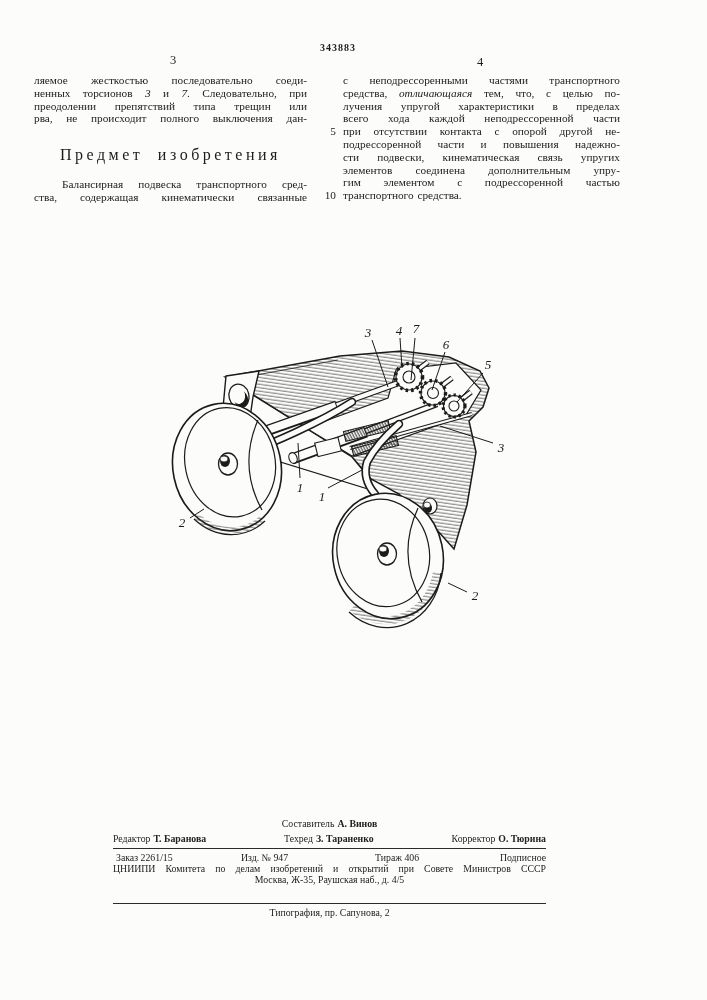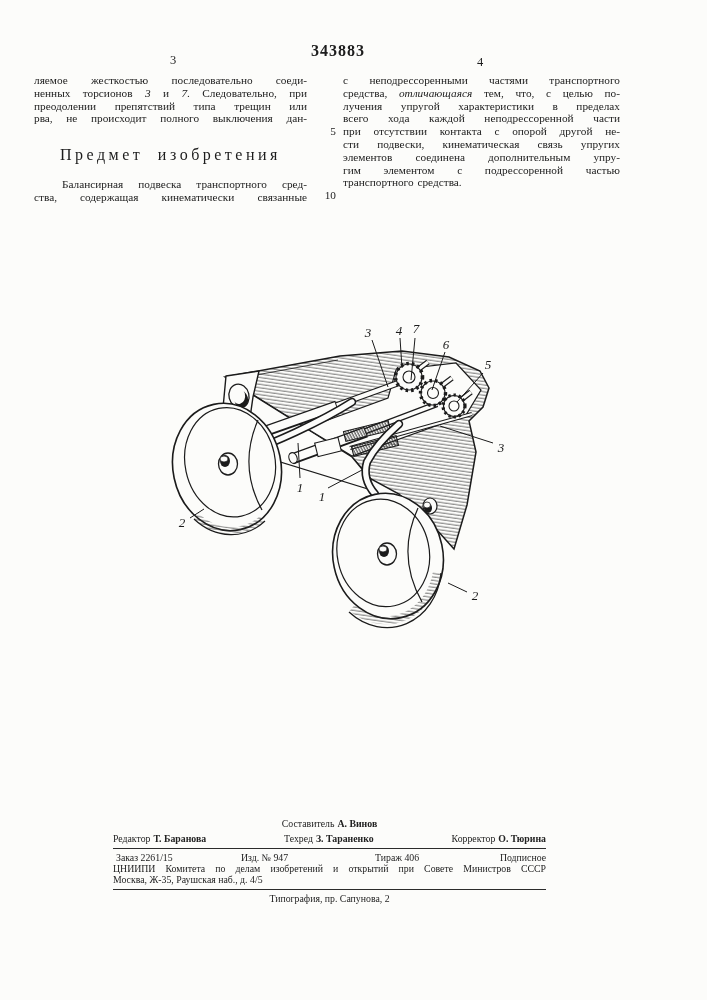--- a/index.html
+++ b/index.html
@@ -1,20 +1,20 @@
 <!DOCTYPE html>
 <html lang="ru"><head>
 <meta charset="utf-8">
 <style>
   html,body{margin:0;padding:0;background:#ffffff;}
   .page{position:relative;width:707px;height:1000px;background:#fcfcfa;
         font-family:"Liberation Serif","DejaVu Serif",serif;color:#1c1c1c;overflow:hidden;}
 
   .patent-no{position:absolute;top:42px;left:288px;width:100px;text-align:center;
-             font-weight:bold;font-size:16px;letter-spacing:1px;}
+             font-weight:bold;font-size:10px;letter-spacing:1px;}
   .pgnum{position:absolute;font-size:12.5px;}
   .pgnum.pl{left:170px;top:53px;}
   .pgnum.pr{left:477px;top:55px;}
 
   .col{position:absolute;top:74px;font-size:11.3px;line-height:12.8px;
        word-spacing:1px;}
   .colL{left:34px;width:273px;}
   .colR{left:343px;width:277px;}
   .tl{height:12.8px;text-align:left;white-space:nowrap;}
   .tl.j{white-space:normal;text-align:justify;text-align-last:justify;}
@@ -36,21 +36,21 @@
   .f-compose{text-align:center;margin-bottom:4px;}
   .f-editors{display:flex;justify-content:space-between;margin-bottom:4px;}
   .f-editors b,.f-compose b{margin-left:3px;}
   .rule{border-top:1.2px solid #2b2b2b;margin:1px 0 3px 0;}
   .f-order{position:relative;height:11px;}
   .f-order .o0{position:absolute;left:3px;}
   .f-order .o1{position:absolute;left:128px;}
   .f-order .o2{position:absolute;left:262px;}
   .f-order .o3{position:absolute;right:0;}
   .f-org{text-align:justify;text-align-last:justify;}
-  .f-addr{margin-bottom:4px;}
+  .f-addr{text-align:center;margin-bottom:18px;}
   .f-typo{text-align:center;margin-top:2px;}
 </style>
 </head>
 <body>
 
 <div class="page">
 
   <div class="patent-no">343883</div>
   <div class="pgnum pl">3</div>
   <div class="pgnum pr">4</div>
@@ -68,20 +68,21 @@
         <div class="tl j"><span>ства, содержащая кинематически связанные</span></div>
       </div>
   </div>
 
   <div class="col colR">
       <div class="tl j"><span>с неподрессоренными частями транспортного</span></div>
       <div class="tl j"><span>средства, </span><i>отличающаяся</i><span> тем, что, с целью по-</span></div>
       <div class="tl j"><span>лучения упругой характеристики в пределах</span></div>
       <div class="tl j"><span>всего хода каждой неподрессоренной части</span></div>
       <div class="tl j"><span>при отсутствии контакта с опорой другой не-</span></div>
+      <div class="tl j"><span>подрессоренной части и повышения надежно-</span></div>
       <div class="tl j"><span>сти подвески, кинематическая связь упругих</span></div>
       <div class="tl j"><span>элементов соединена дополнительным упру-</span></div>
       <div class="tl j"><span>гим элементом с подрессоренной частью</span></div>
       <div class="tl"><span>транспортного средства.</span></div>
     </div>
 
   <div class="lineno n5">5</div>
   <div class="lineno n10">10</div>
 
   <svg class="fig" viewBox="150 298 380 334">

